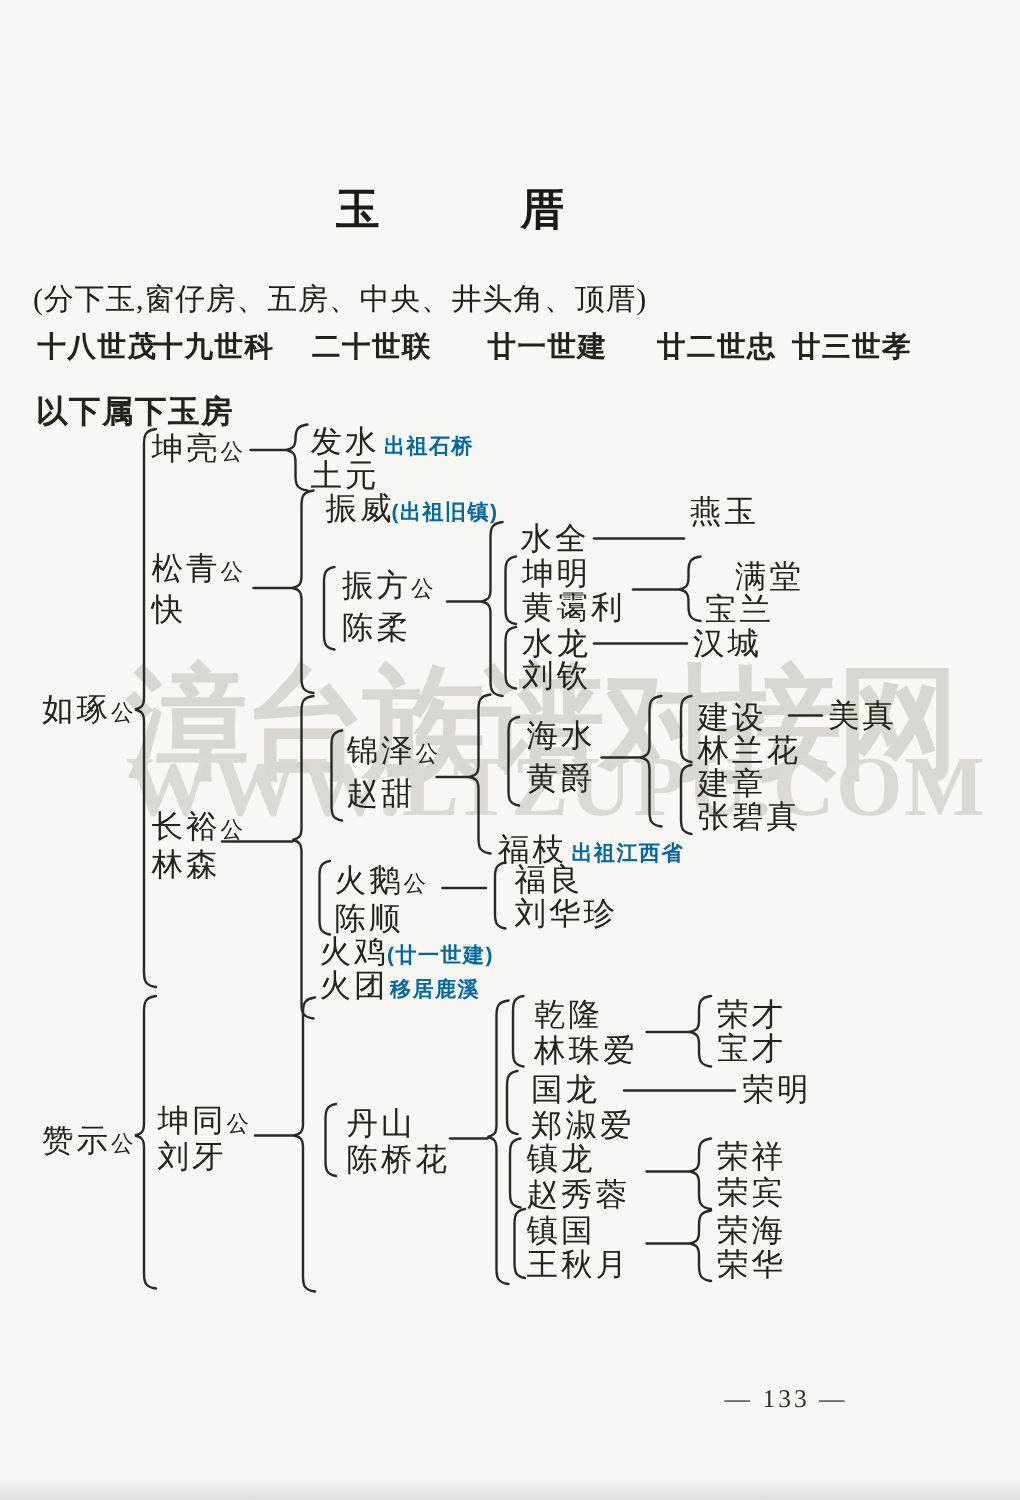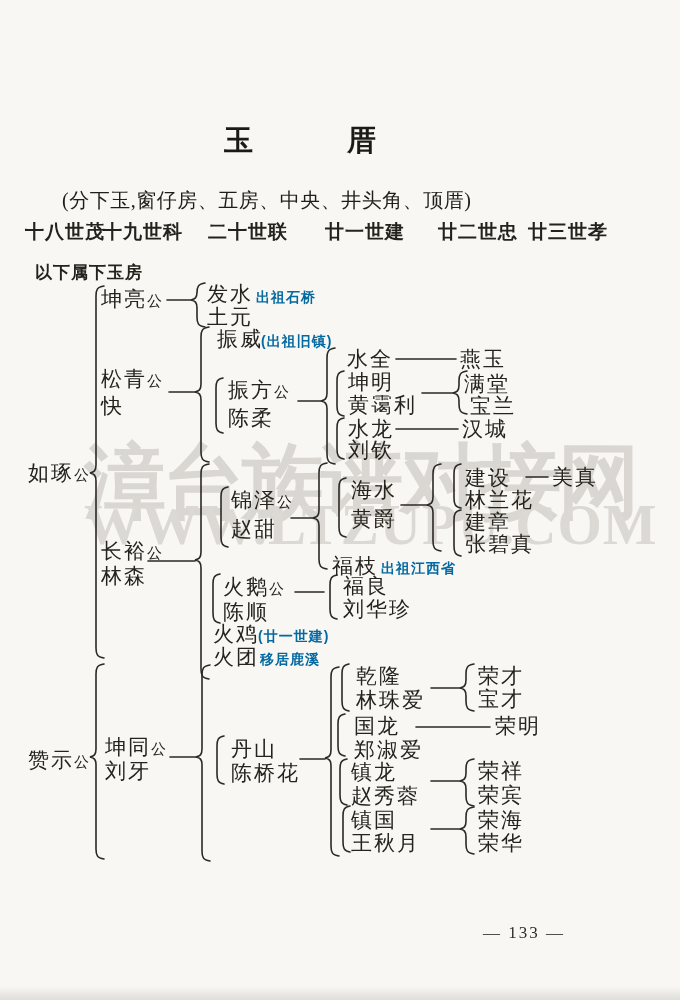--- a/index.html
+++ b/index.html
@@ -8,22 +8,22 @@
     background:#f8f7f4;overflow:hidden;
     font-family:"Liberation Serif","DejaVu Serif",serif;
     color:#26231d;
   }
   
   .t{position:absolute;z-index:3;font-size:21px;line-height:1;letter-spacing:2px;white-space:nowrap;color:#26231d;}
   .t .gong{font-size:15px;letter-spacing:1px;}
   .note{position:absolute;z-index:3;font-family:"Liberation Sans","DejaVu Sans",sans-serif;font-weight:700;font-size:14px;line-height:1;letter-spacing:1px;white-space:nowrap;color:#0369a1;}
   .hdr{position:absolute;z-index:3;font-family:"Liberation Sans","DejaVu Sans",sans-serif;font-weight:700;font-size:19px;line-height:1;letter-spacing:1px;white-space:nowrap;color:#25221c;}
   .title-char{position:absolute;z-index:3;font-size:29px;font-weight:700;line-height:1;color:#1d1a15;}
-  .subtitle{position:absolute;z-index:3;left:22px;top:188px;font-size:20px;line-height:1.2;letter-spacing:0.5px;white-space:nowrap;color:#211e18;margin-left:40px;}
-  .section-label{position:absolute;z-index:3;left:35px;top:264px;font-family:"Liberation Sans","DejaVu Sans",sans-serif;font-weight:700;font-size:17px;letter-spacing:1px;line-height:1;color:#25221c;}
+  .subtitle{position:absolute;z-index:3;left:22px;top:188px;font-size:20px;line-height:1.2;letter-spacing:0.5px;white-space:nowrap;color:#211e18;}
+  .section-label{position:absolute;z-index:3;left:24px;top:264px;font-family:"Liberation Sans","DejaVu Sans",sans-serif;font-weight:700;font-size:21px;letter-spacing:1px;line-height:1;color:#25221c;}
   .page-number{position:absolute;z-index:3;left:483px;top:924px;font-size:17px;letter-spacing:2px;line-height:1;color:#33302a;}
   
   .wm1{position:absolute;z-index:1;left:84px;top:442px;font-size:82px;font-weight:700;line-height:1;letter-spacing:-3px;white-space:nowrap;color:#dad6d1;}
   .wm2{position:absolute;z-index:1;left:84px;top:496px;font-size:57px;font-weight:700;line-height:1;letter-spacing:1px;white-space:nowrap;color:#dcd8d4;}
   svg.lines{position:absolute;z-index:2;left:0;top:0;}
   .scan-smudge{position:absolute;z-index:4;left:0;top:986px;width:680px;height:14px;
     background:linear-gradient(to bottom, rgba(110,104,96,0) 0%, rgba(110,104,96,0.18) 100%);}
 </style>
 </head>
 <body>
@@ -141,22 +141,22 @@
   <span class="t" style="left:343px;top:599px">刘华珍</span>
   <span class="t" style="left:356px;top:666px">乾隆</span>
   <span class="t" style="left:356px;top:690px">林珠爱</span>
   <span class="t" style="left:354px;top:716px">国龙</span>
   <span class="t" style="left:354px;top:740px">郑淑爱</span>
   <span class="t" style="left:351px;top:762px">镇龙</span>
   <span class="t" style="left:351px;top:786px">赵秀蓉</span>
   <span class="t" style="left:351px;top:810px">镇国</span>
   <span class="t" style="left:351px;top:833px">王秋月</span>
 
-  <span class="t" style="left:460px;top:349px">燕玉</span>
-  <span class="t" style="left:464px;top:374px">满堂</span>
+  <span class="t" style="left:460px;top:331px">燕玉</span>
+  <span class="t" style="left:490px;top:374px">满堂</span>
   <span class="t" style="left:470px;top:396px">宝兰</span>
   <span class="t" style="left:462px;top:419px">汉城</span>
   <span class="t" style="left:465px;top:468px">建设</span>
   <span class="t" style="left:465px;top:490px">林兰花</span>
   <span class="t" style="left:465px;top:512px">建章</span>
   <span class="t" style="left:465px;top:534px">张碧真</span>
   <span class="t" style="left:478px;top:666px">荣才</span>
   <span class="t" style="left:478px;top:689px">宝才</span>
   <span class="t" style="left:495px;top:716px">荣明</span>
   <span class="t" style="left:478px;top:761px">荣祥</span>

